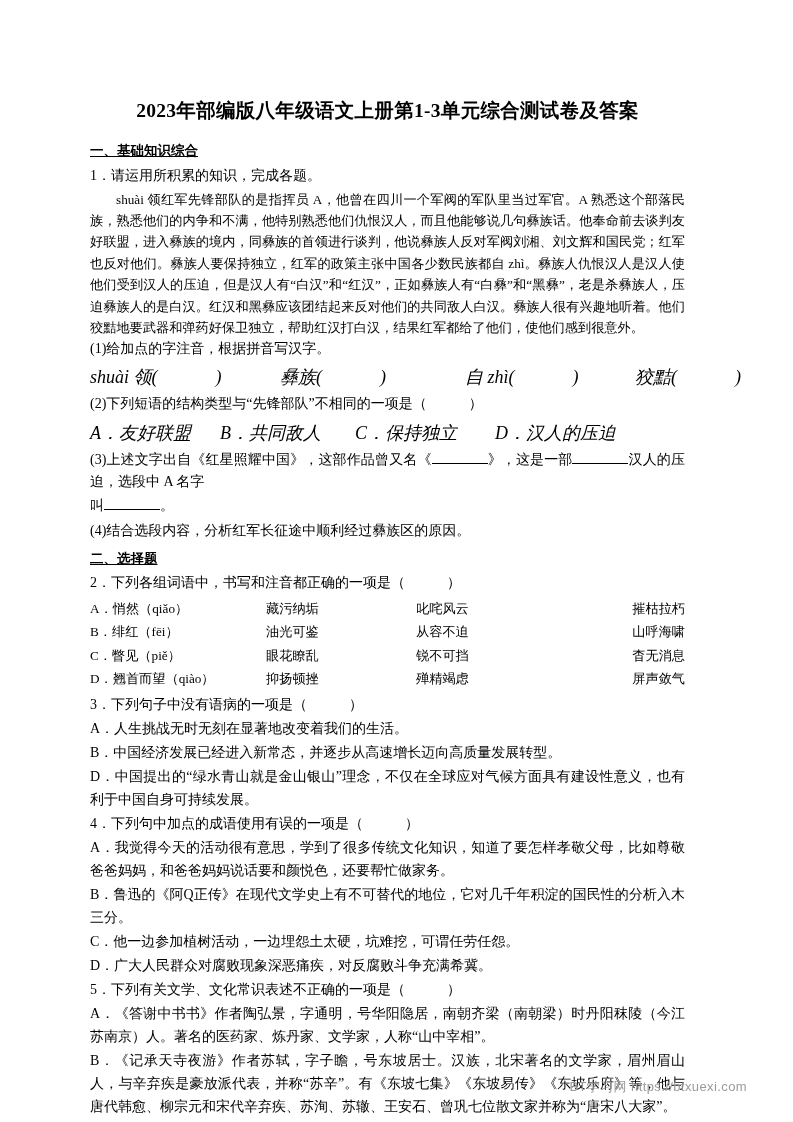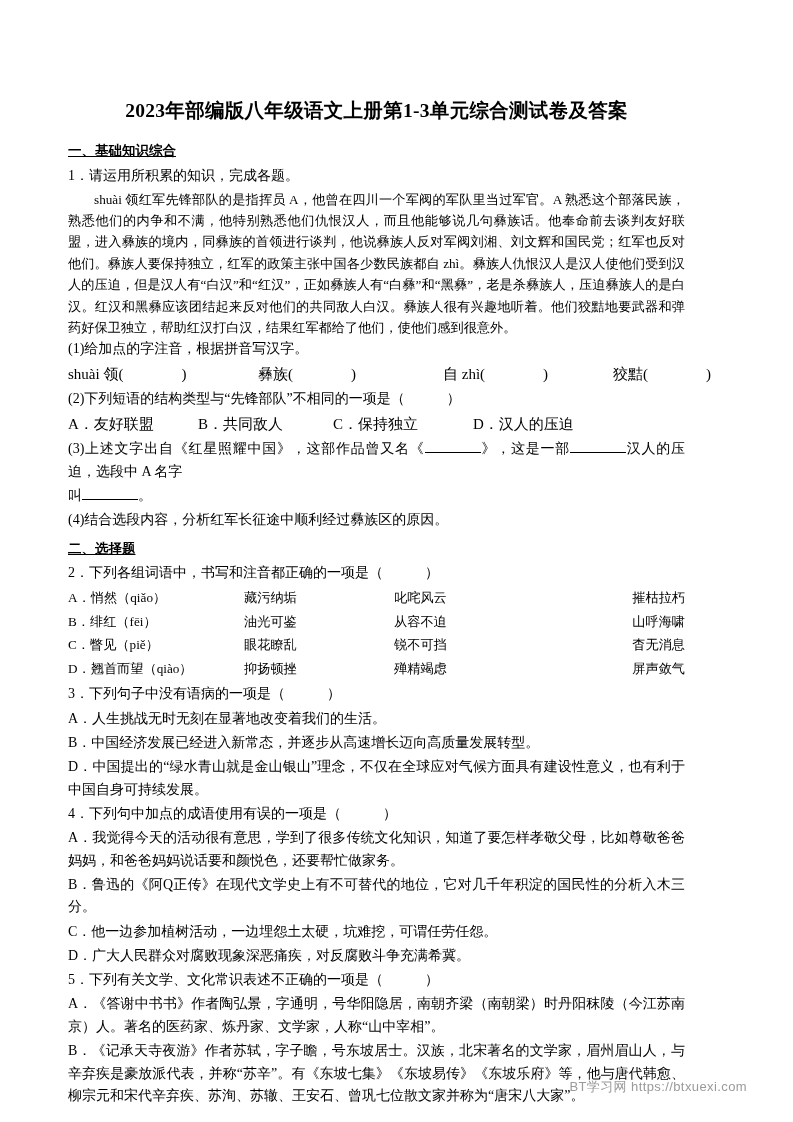--- a/index.html
+++ b/index.html
@@ -13,21 +13,21 @@
     font-family: "Liberation Serif", "DejaVu Serif", serif;
     color: #000000;
     position: relative;
     overflow: hidden;
   }
   .page {
     position: relative;
     width: 747px;
     height: 1122px;
     box-sizing: border-box;
-    padding: 96px 62px 0 68px;
+    padding: 96px 62px 0 90px;
   }
   .doc-title {
     text-align: center;
     font-size: 19.5px;
     font-weight: bold;
     letter-spacing: 0.3px;
     margin: 0 0 16px 0;
     line-height: 1.5;
   }
   .section-head {
@@ -49,22 +49,23 @@
     text-indent: 26px;
   }
   p.body-block {
     font-size: 13.2px;
     line-height: 1.62;
     margin: 0;
     text-align: justify;
   }
   .opts {
     display: flex;
-    font-size: 15px;
+    font-size: 18px;
     line-height: 1.72;
+    font-style: italic;
   }
   .opts .col {
     flex: 0 0 auto;
   }
   .blank-m {
     display: inline-block;
     border-bottom: 1px solid #000;
     width: 56px;
     vertical-align: baseline;
   }

